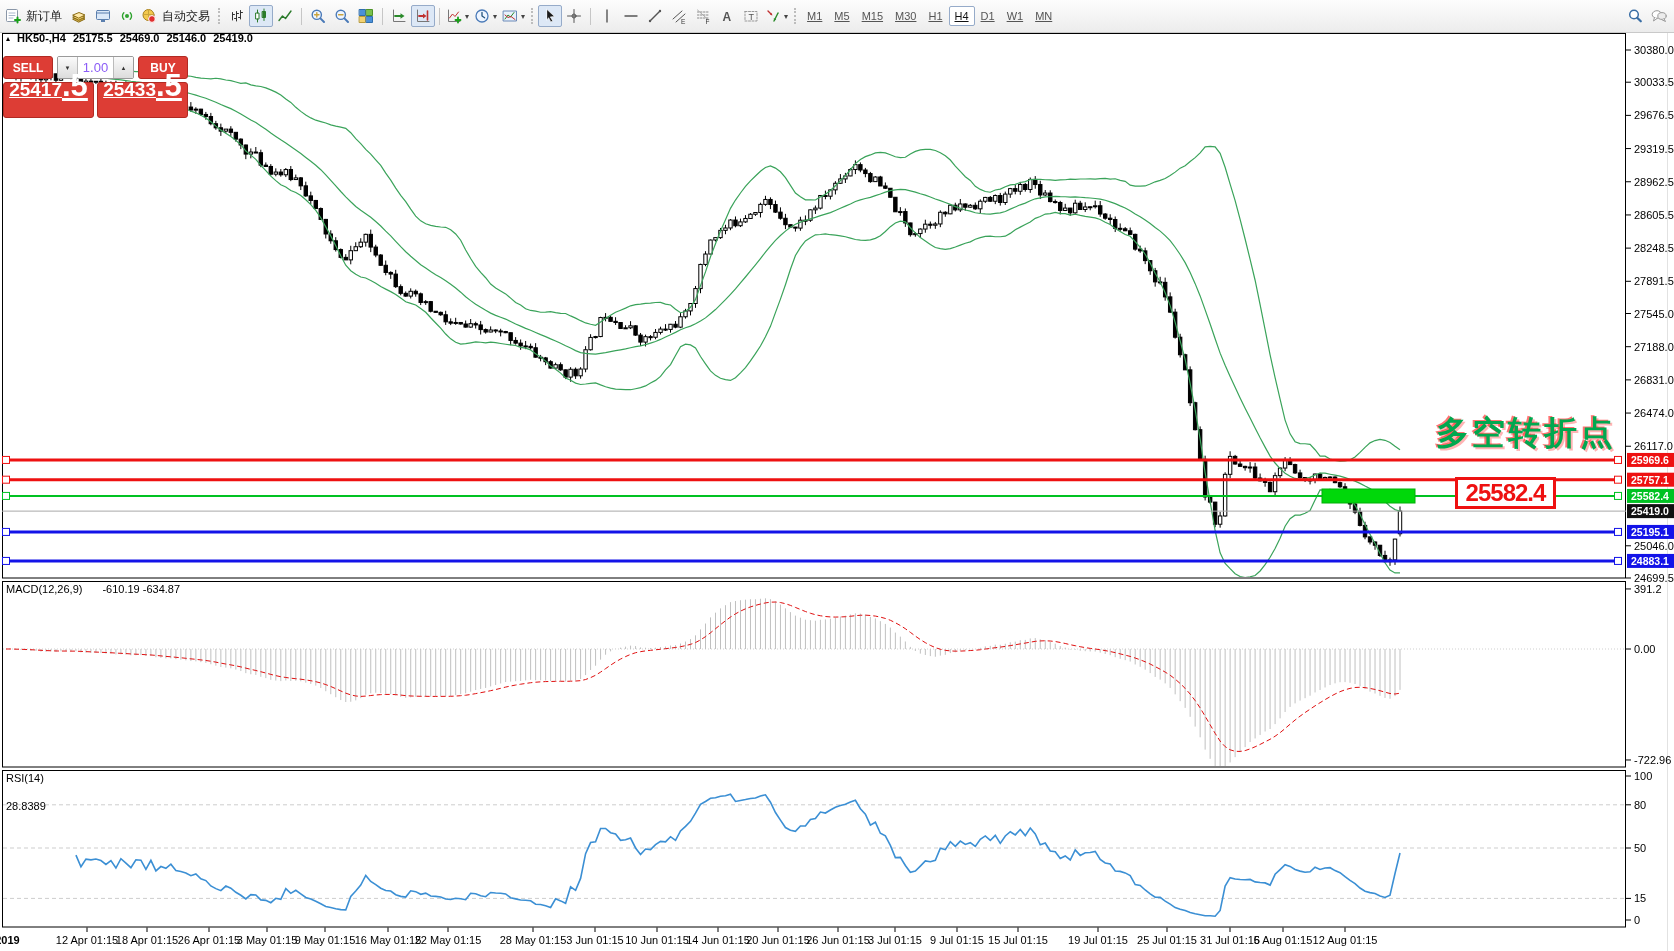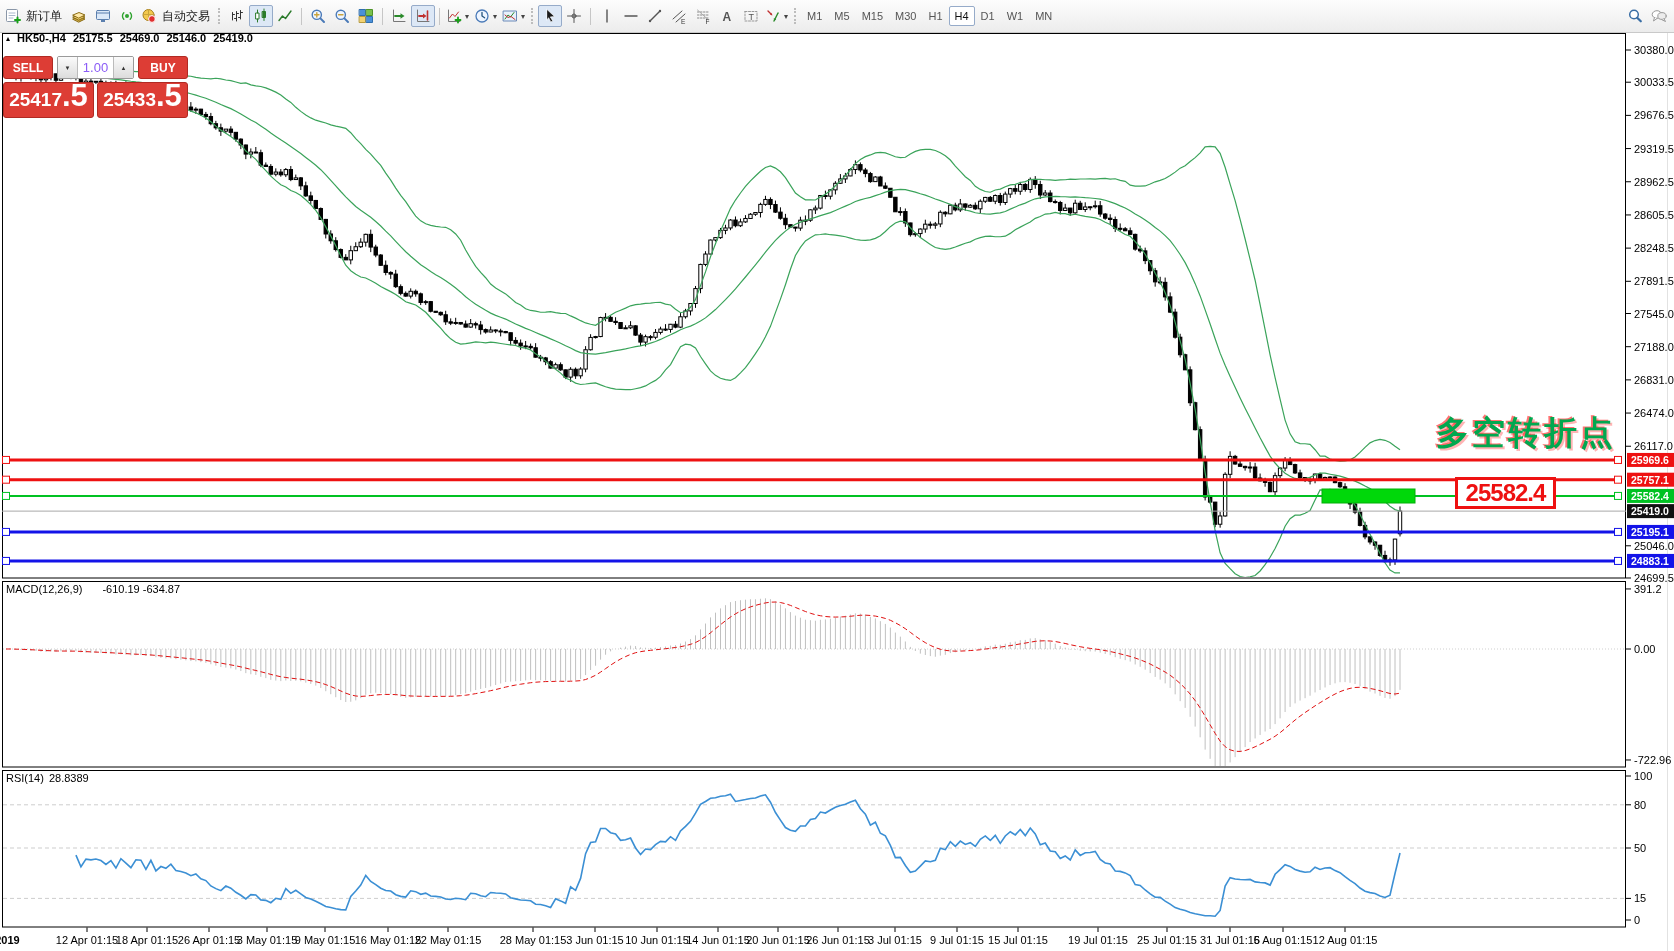--- a/index.html
+++ b/index.html
@@ -8,21 +8,21 @@
   
   #toolbar{position:absolute;left:0;top:0;width:1674px;height:33px;z-index:20;
     background:linear-gradient(#fdfdfd,#ececec);border-bottom:1px solid #c9c9c9;
     display:flex;align-items:center;padding:0 3px;box-sizing:border-box;}
   .tbtn{height:20px;min-width:20px;display:flex;align-items:center;justify-content:center;
     border:1px solid transparent;border-radius:2px;gap:2px;padding:0 1px;cursor:default;}
   .tbtn.active{border:1px solid #96abc9;background:#dde8f6;}
   .tbtn .lbl{font-size:12px;color:#222;padding:0 3px;white-space:nowrap;}
   .tbtn svg{width:16px;height:16px;display:block;}
   .caret{font-size:8px;color:#444;margin:0 1px;}
-  .tf{font-size:11px;color:#555;padding:0 5px;height:18px;line-height:18px;border:1px solid transparent;border-radius:2px;}
+  .tf{font-size:11px;color:#555;padding:0 5px;height:18px;line-height:18px;border:1px solid transparent;border-radius:2px;text-decoration:underline;}
   .tf.active{border:1px solid #96abc9;background:#fff;color:#111;}
   .sep{width:1px;height:17px;background:#c6c6c6;margin:0 4px;}
   .grip{width:0;height:16px;border-left:2px dotted #bdbdbd;margin:0 5px 0 3px;}
   .spacer{flex:1;}
   
   #chart-svg{position:absolute;left:0;top:0;z-index:1;}
   
   #symbol-info{position:absolute;left:6px;top:32px;z-index:6;font-size:11px;font-weight:bold;color:#000;
     display:flex;gap:7px;align-items:center;}
   #symbol-info .tri{font-size:8px;}
@@ -31,25 +31,25 @@
   .tp-btn{width:48px;background:#dd3d35;border:1px solid #b12a23;border-radius:3px;color:#fff;
     font-size:12px;font-weight:bold;display:flex;align-items:center;justify-content:center;}
   .tp-spin{flex:1;display:flex;border:1px solid #9a9a9a;border-radius:2px;background:#fff;overflow:hidden;}
   .spin-btn{width:19px;background:linear-gradient(#fbfbfb,#dcdcdc);display:flex;align-items:center;
     justify-content:center;font-size:6px;color:#333;}
   .spin-btn.l{border-right:1px solid #bbb;}
   .spin-btn.r{border-left:1px solid #bbb;}
   .spin-val{flex:1;display:flex;align-items:center;justify-content:center;font-size:13px;color:#8b5cf6;}
   #tp-row2{margin-top:3px;display:flex;gap:3px;height:36px;}
   .tp-price{flex:1;background:#dd3d35;border:1px solid #b12a23;border-radius:3px;color:#fff;
-    display:flex;align-items:flex-end;justify-content:center;padding-bottom:8px;}
+    display:flex;align-items:flex-end;justify-content:center;padding-bottom:18px;text-decoration:underline;}
   .pmain{font-size:19px;font-weight:bold;line-height:1;}
   .pbig{font-size:31px;font-weight:bold;line-height:.8;}
   #macd-label{position:absolute;left:6px;top:583px;z-index:6;font-size:11px;color:#000;display:flex;gap:20px;}
-  #rsi-label{position:absolute;left:6px;top:772px;z-index:6;font-size:11px;color:#000;display:flex;gap:5px;}
+  #rsi-label{position:absolute;left:6px;top:772px;z-index:6;font-size:11px;color:#000;display:flex;gap:16px;flex-direction:column;}
   #annotation-text{position:absolute;left:1436px;top:411px;z-index:6;font-size:33px;font-weight:bold;
     letter-spacing:3px;color:#00a84f;white-space:nowrap;
     text-shadow:-2px -1px 0 rgba(255,40,40,.65),2px 2px 0 rgba(255,40,40,.35);}
   #callout{position:absolute;left:1455px;top:477px;width:95px;height:26px;z-index:6;background:#fff;
     border:3px solid #ee1111;color:#ee1111;font-size:24px;font-weight:bold;display:flex;
     align-items:center;justify-content:center;letter-spacing:-1px;}
 </style>
 </head>
 <body>
 

